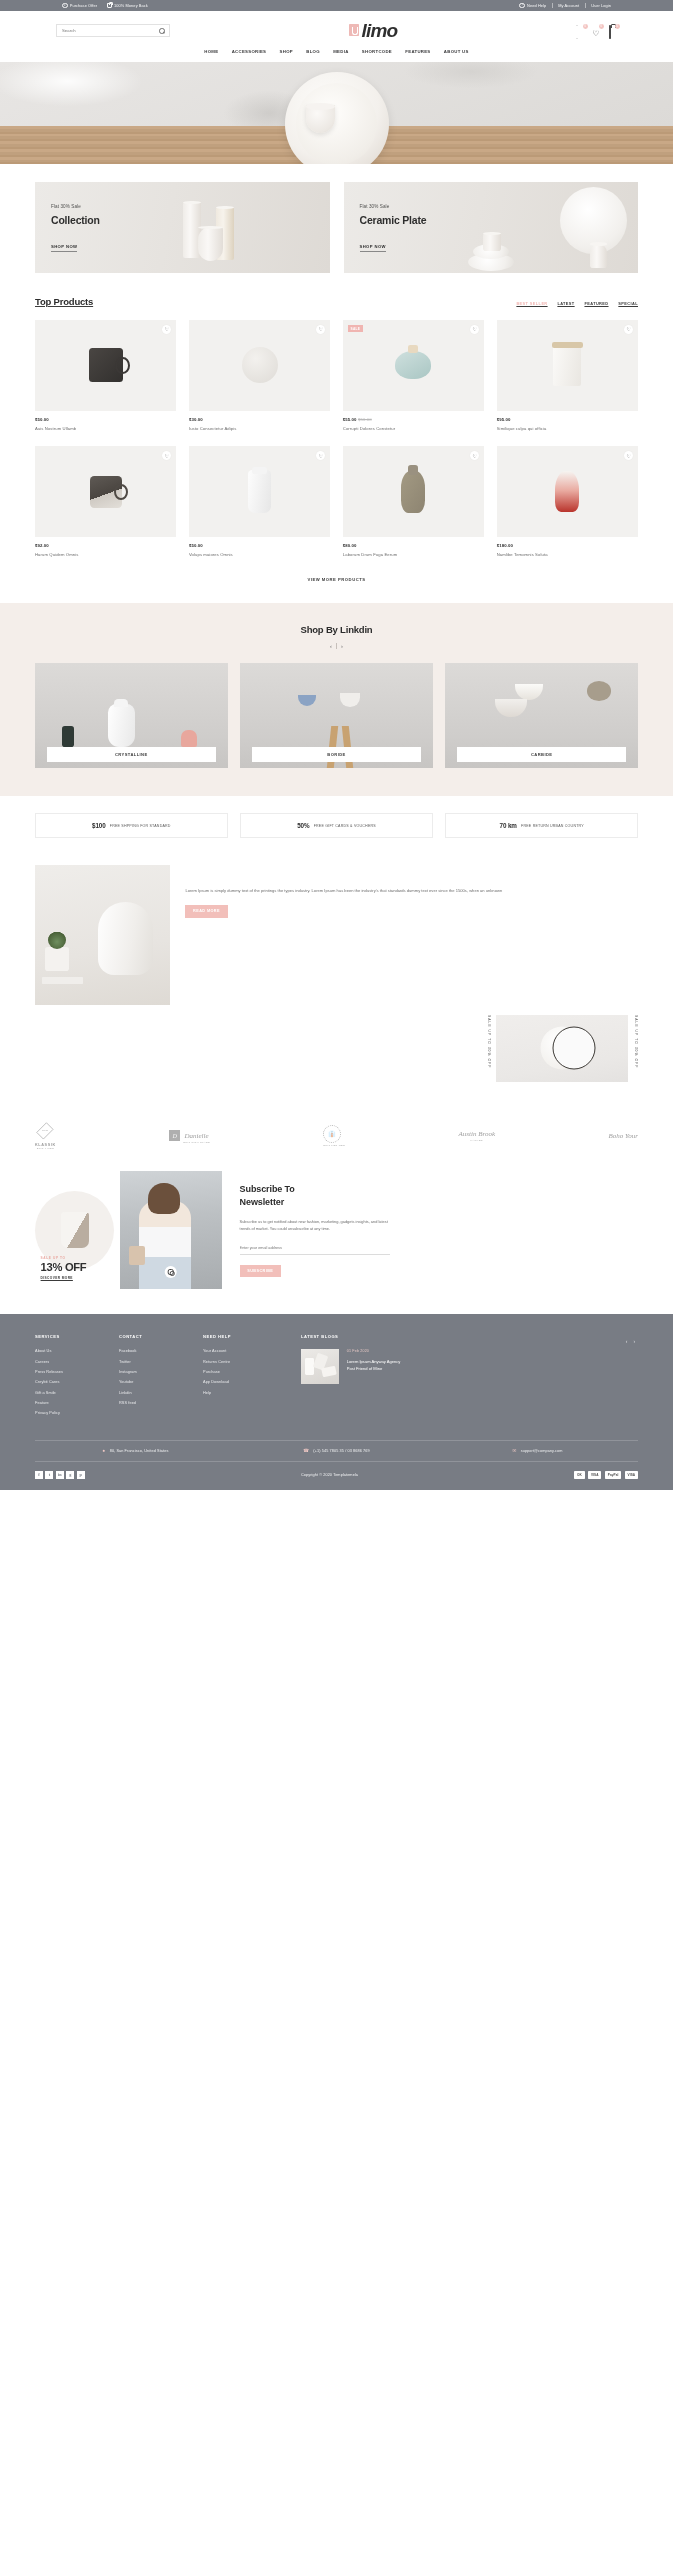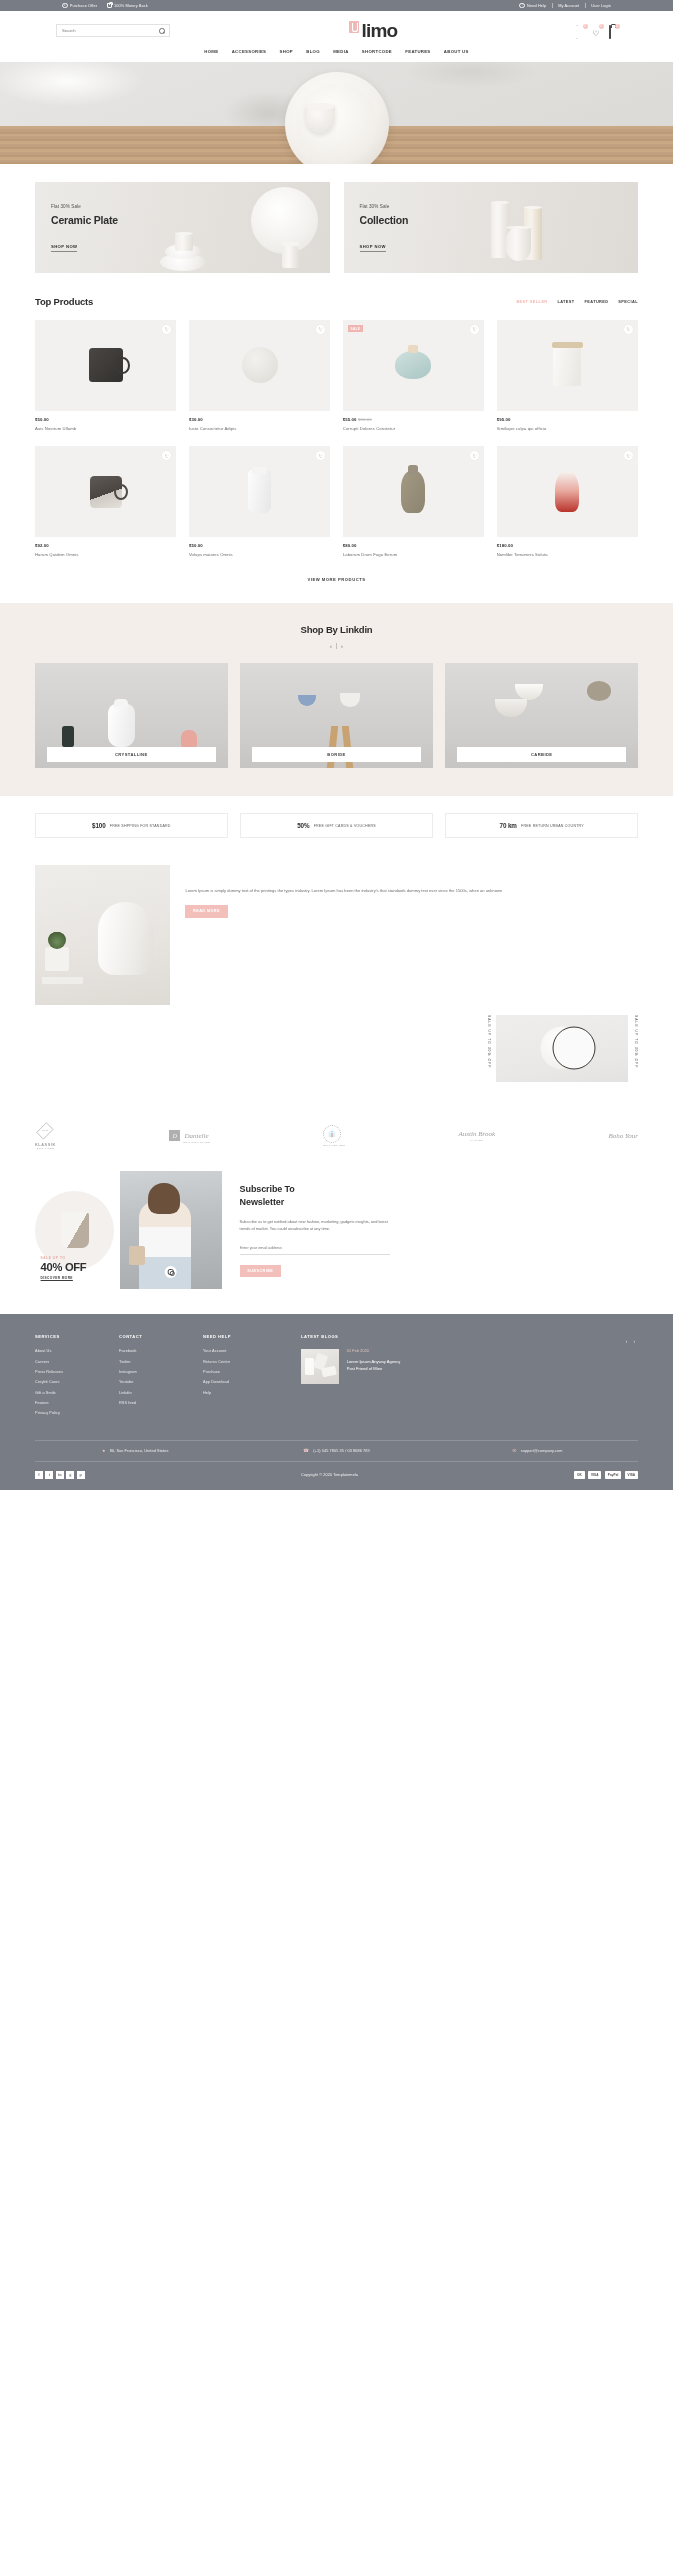--- a/index.html
+++ b/index.html
@@ -53,21 +53,21 @@
     font-family: "Liberation Sans", sans-serif; color: #9a9a9a; letter-spacing:0.1px;
   }
   .search-ic { width: 4.9px; height: 4.9px; position: relative; flex: 0 0 auto; }
   .search-ic::before {
     content:""; position:absolute; width:3.5px;height:3.5px;border:0.6px solid #6f6f6f;border-radius:50%; top:0; left:0;
   }
   .search-ic::after {
     content:""; position:absolute; width:1.7px;height:0.6px;background:#6f6f6f; transform:rotate(45deg); bottom:0.3px; right:-0.1px;
   }
   .logo-area { flex: 1; display: flex; justify-content: center; align-items: center; }
-  .logo { display: flex; align-items: flex-start; gap: 2px; }
+  .logo { display: flex; align-items: center; gap: 2px; font-style: italic; }
   .logo-mark {
     width: 9.8px; height: 12px; background: #eeb9b6; border-radius: 0.7px;
     position: relative; margin-right: 0.7px;
   }
   .logo-mark::after {
     content:""; position:absolute; left:2.5px; top:2.1px; width:4.9px; height:7.7px;
     border:0.8px solid #fff; border-radius: 0 0 2.8px 2.8px; border-top:none;
   }
   .logo-text {
     font-size: 19px; font-weight: 700; letter-spacing: -0.8px; color: #2f2f2f;
@@ -160,21 +160,21 @@
     position: absolute; background: linear-gradient(90deg,#efece8,#faf8f6 40%,#e2ddd7);
     border-radius: 2.1px;
   }
   .cyl::before{content:"";position:absolute;top:-1.4px;left:0;right:0;height:3.5px;border-radius:50%;background:#f7f5f2;}
   .plate-big{
     position:absolute; border-radius:50%;
     background: radial-gradient(circle at 42% 34%, #ffffff, #f2f0ed 62%, #e3e0db 100%);
   }
 
   
-  .section-head { display: flex; align-items: center; padding: 23px 0 12.6px; }
+  .section-head { display: flex; align-items: flex-end; padding: 23px 0 12.6px; text-decoration: underline; }
   .section-title { font-size: 9.5px; font-weight: 700; color: #2c2c2c; letter-spacing: -0.2px; }
   .tabs { margin-left: auto; display: flex; gap: 9.8px; align-items: center; padding-bottom: 1.4px;}
   .tab { font-size: 3.9px; font-weight: 700; letter-spacing: 0.4px; color: #3a3a3a; text-transform: uppercase; }
   .tab.active { color: #f0b5b1; }
 
   .grid { display: flex; gap: 12.6px; }
   .card { flex: 1; }
   .card-img {
     height: 91px; position: relative; display: flex; align-items: center; justify-content: center;
     background: #f2f1ef; overflow: hidden;
@@ -457,41 +457,41 @@
   <div class="hero-plate"></div>
   <div class="hero-bowl"></div>
 </div>
 
 <div class="wrap">
 
   <div class="promos">
     <div class="promo">
       <div class="promo-text">
         <div class="promo-sub">Flat 30% Sale</div>
+        <div class="promo-title">Collection</div>
+        <span class="promo-cta">SHOP NOW</span>
+      </div>
+      <div class="promo-art">
+        <span class="cyl" style="left:36px;top:19.6px;width:18px;height:56px;"></span>
+        <span class="cyl" style="left:69px;top:25px;width:18px;height:53px;background:linear-gradient(90deg,#efe9df,#f7f3ec 40%,#ddd2bf);"></span>
+        <span class="cyl" style="left:51px;top:45px;width:25px;height:34px;border-radius:12.6px 2.8px 12.6px 12.6px;"></span>
+      </div>
+    </div>
+    <div class="promo">
+      <div class="promo-text">
+        <div class="promo-sub">Flat 30% Sale</div>
         <div class="promo-title">Ceramic Plate</div>
         <span class="promo-cta">SHOP NOW</span>
       </div>
       <div class="promo-art">
         <span class="plate-big" style="right:11.2px;top:4.2px;width:67px;height:67px;"></span>
         <span class="plate-big" style="left:12.6px;bottom:2.8px;width:46px;height:18px;border-radius:50%;"></span>
         <span class="plate-big" style="left:18px;bottom:14px;width:36px;height:15.4px;border-radius:50%;"></span>
         <span class="cyl" style="left:28px;bottom:22.4px;width:18px;height:18px;border-radius:2.8px;"></span>
         <span class="cyl" style="right:31px;bottom:5.6px;width:17px;height:24px;border-radius:8.4px 8.4px 2.8px 2.8px;"></span>
-      </div>
-    </div>
-    <div class="promo">
-      <div class="promo-text">
-        <div class="promo-sub">Flat 30% Sale</div>
-        <div class="promo-title">Collection</div>
-        <span class="promo-cta">SHOP NOW</span>
-      </div>
-      <div class="promo-art">
-        <span class="cyl" style="left:36px;top:19.6px;width:18px;height:56px;"></span>
-        <span class="cyl" style="left:69px;top:25px;width:18px;height:53px;background:linear-gradient(90deg,#efe9df,#f7f3ec 40%,#ddd2bf);"></span>
-        <span class="cyl" style="left:51px;top:45px;width:25px;height:34px;border-radius:12.6px 2.8px 12.6px 12.6px;"></span>
       </div>
     </div>
   </div>
 
   <div class="section-head">
     <div class="section-title">Top Products</div>
     <div class="tabs">
       <span class="tab active">BEST SELLER</span>
       <span class="tab">LATEST</span>
       <span class="tab">FEATURED</span>
@@ -687,21 +687,21 @@
     <div class="brand">
       <div class="brand-script">Boho Your</div>
     </div>
   </div>
 
   <div class="news">
     <div class="news-circle">
       <span class="news-cup"></span>
       <div class="news-off">
         <div class="news-off-sm">SALE UP TO</div>
-        <div class="news-off-big">40% OFF</div>
+        <div class="news-off-big">13% OFF</div>
         <div class="news-off-lnk">DISCOVER MORE</div>
       </div>
     </div>
     <div class="news-photo">
       <span class="np-person"></span>
       <span class="np-hair"></span>
       <span class="np-bag"></span>
       <span class="insta-badge">
           <span class="insta-glyph"></span>
         </span>

